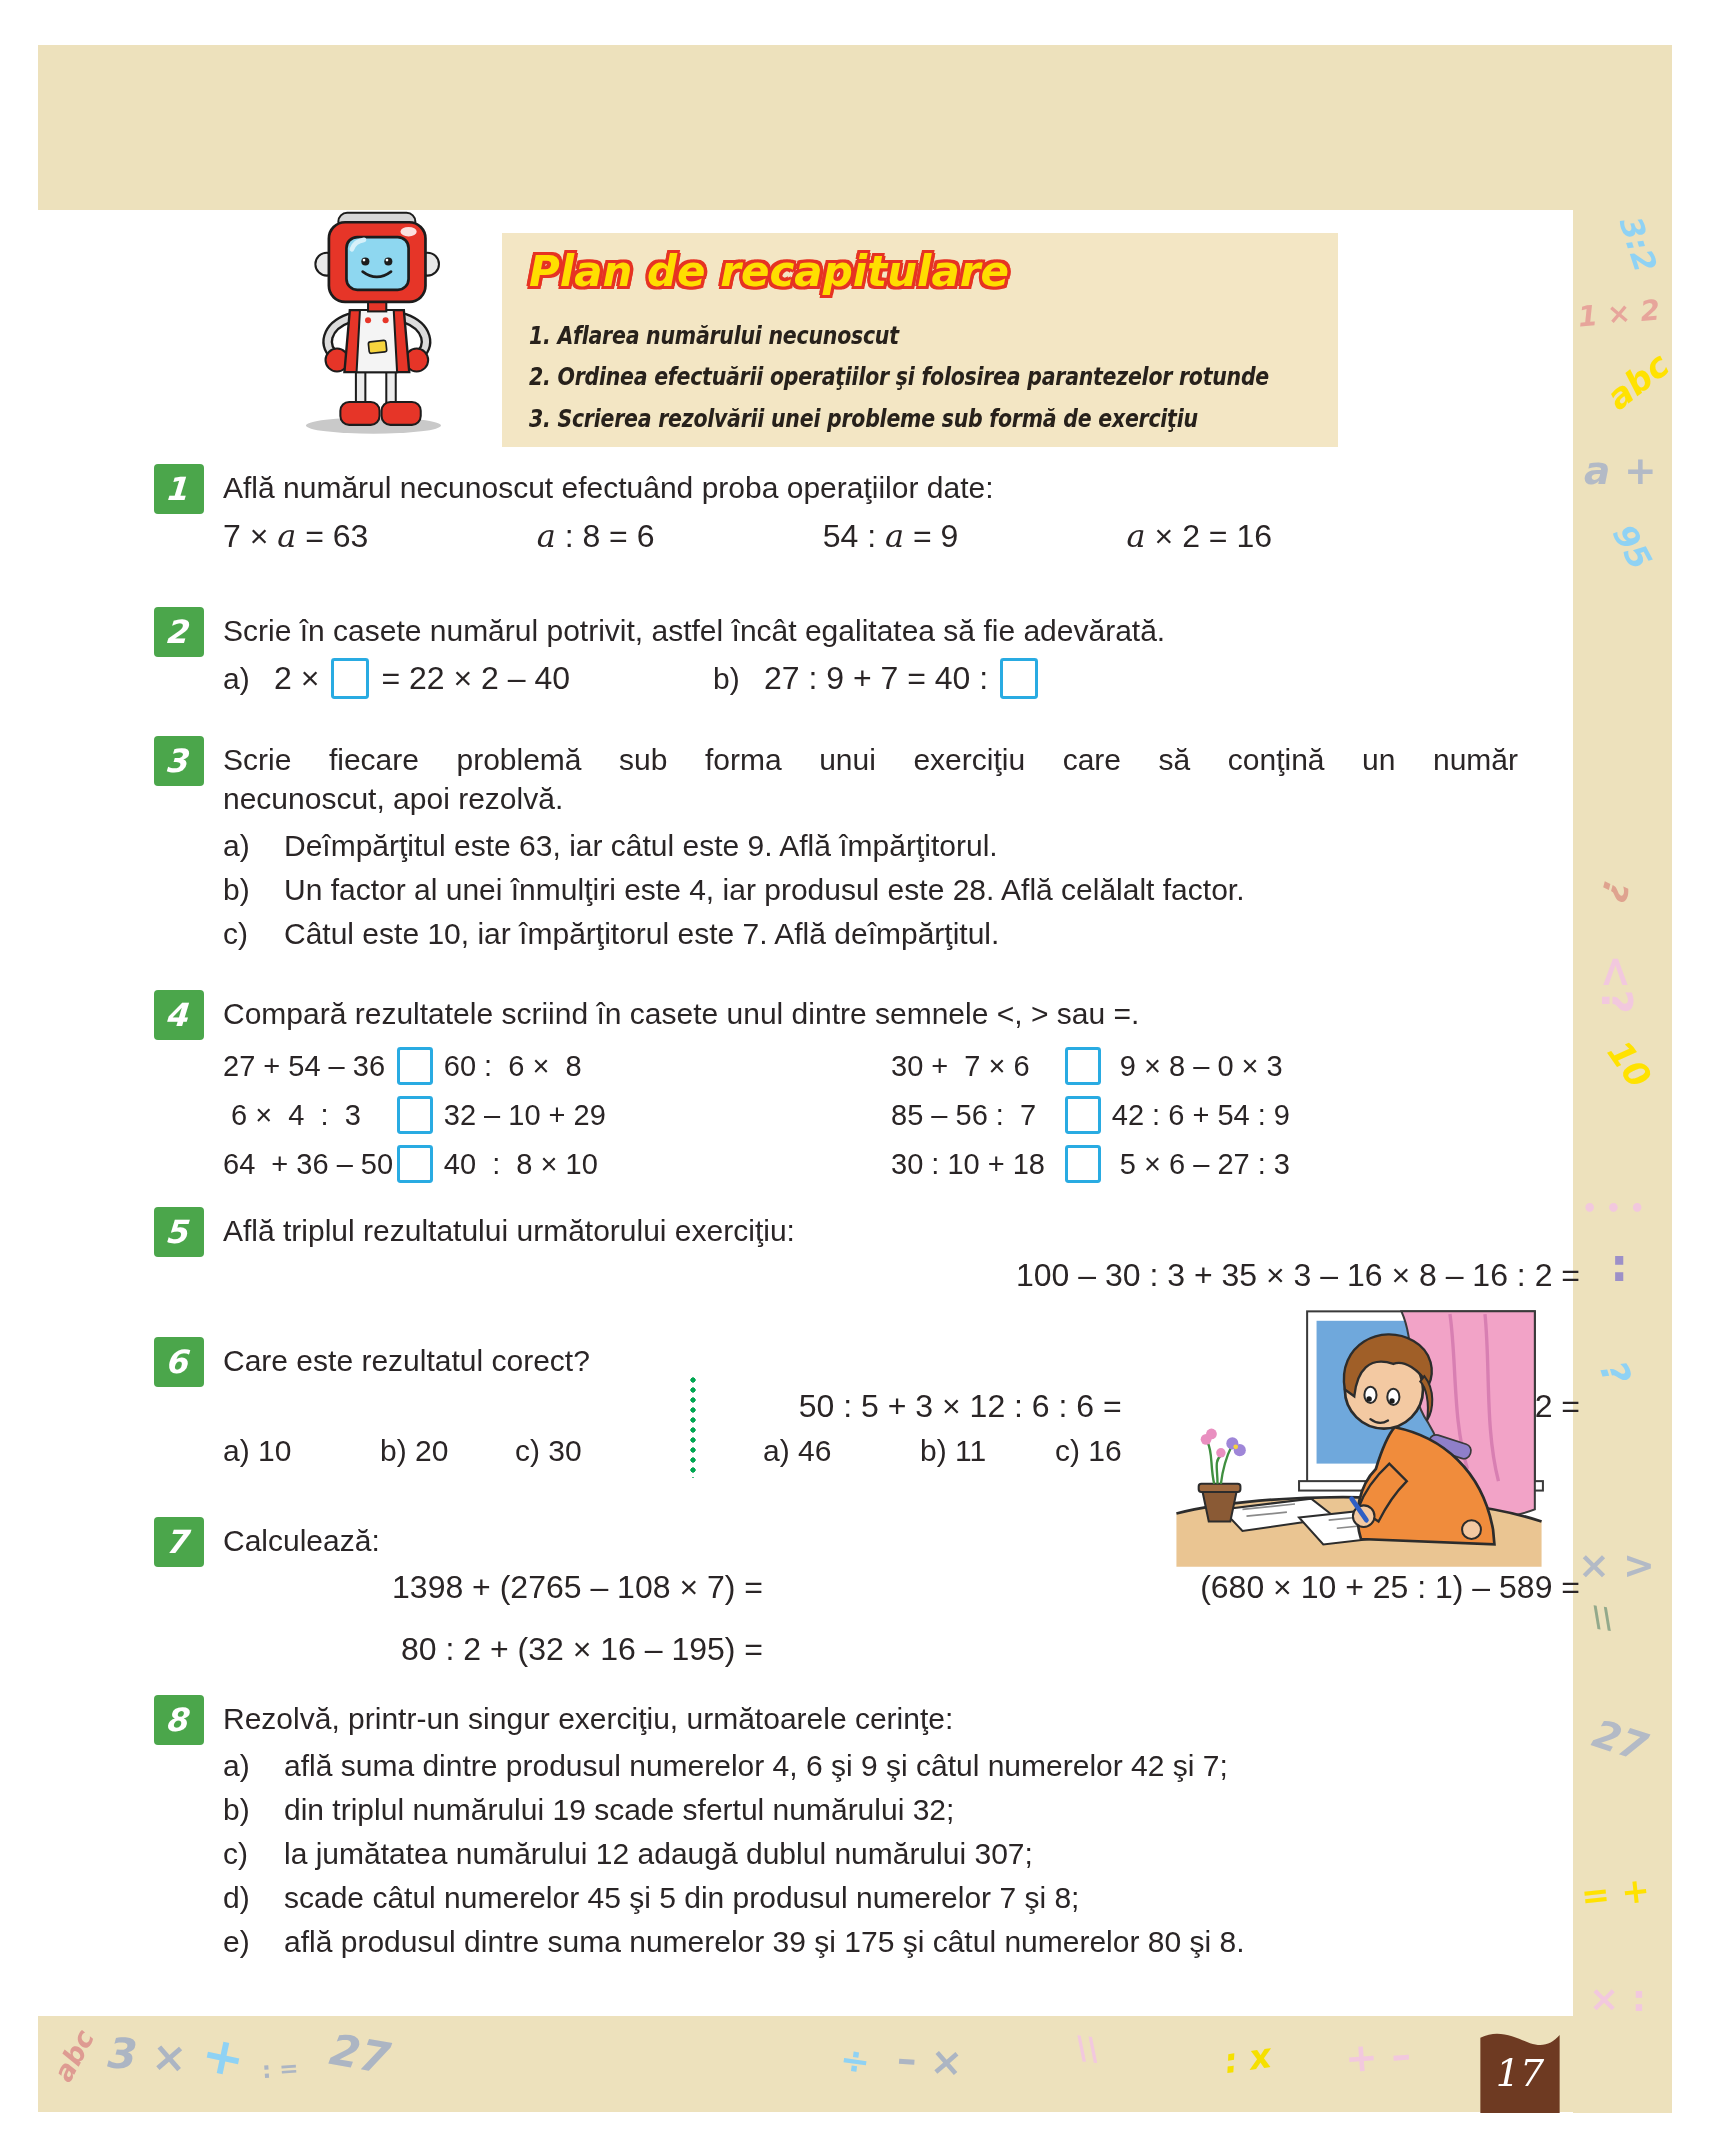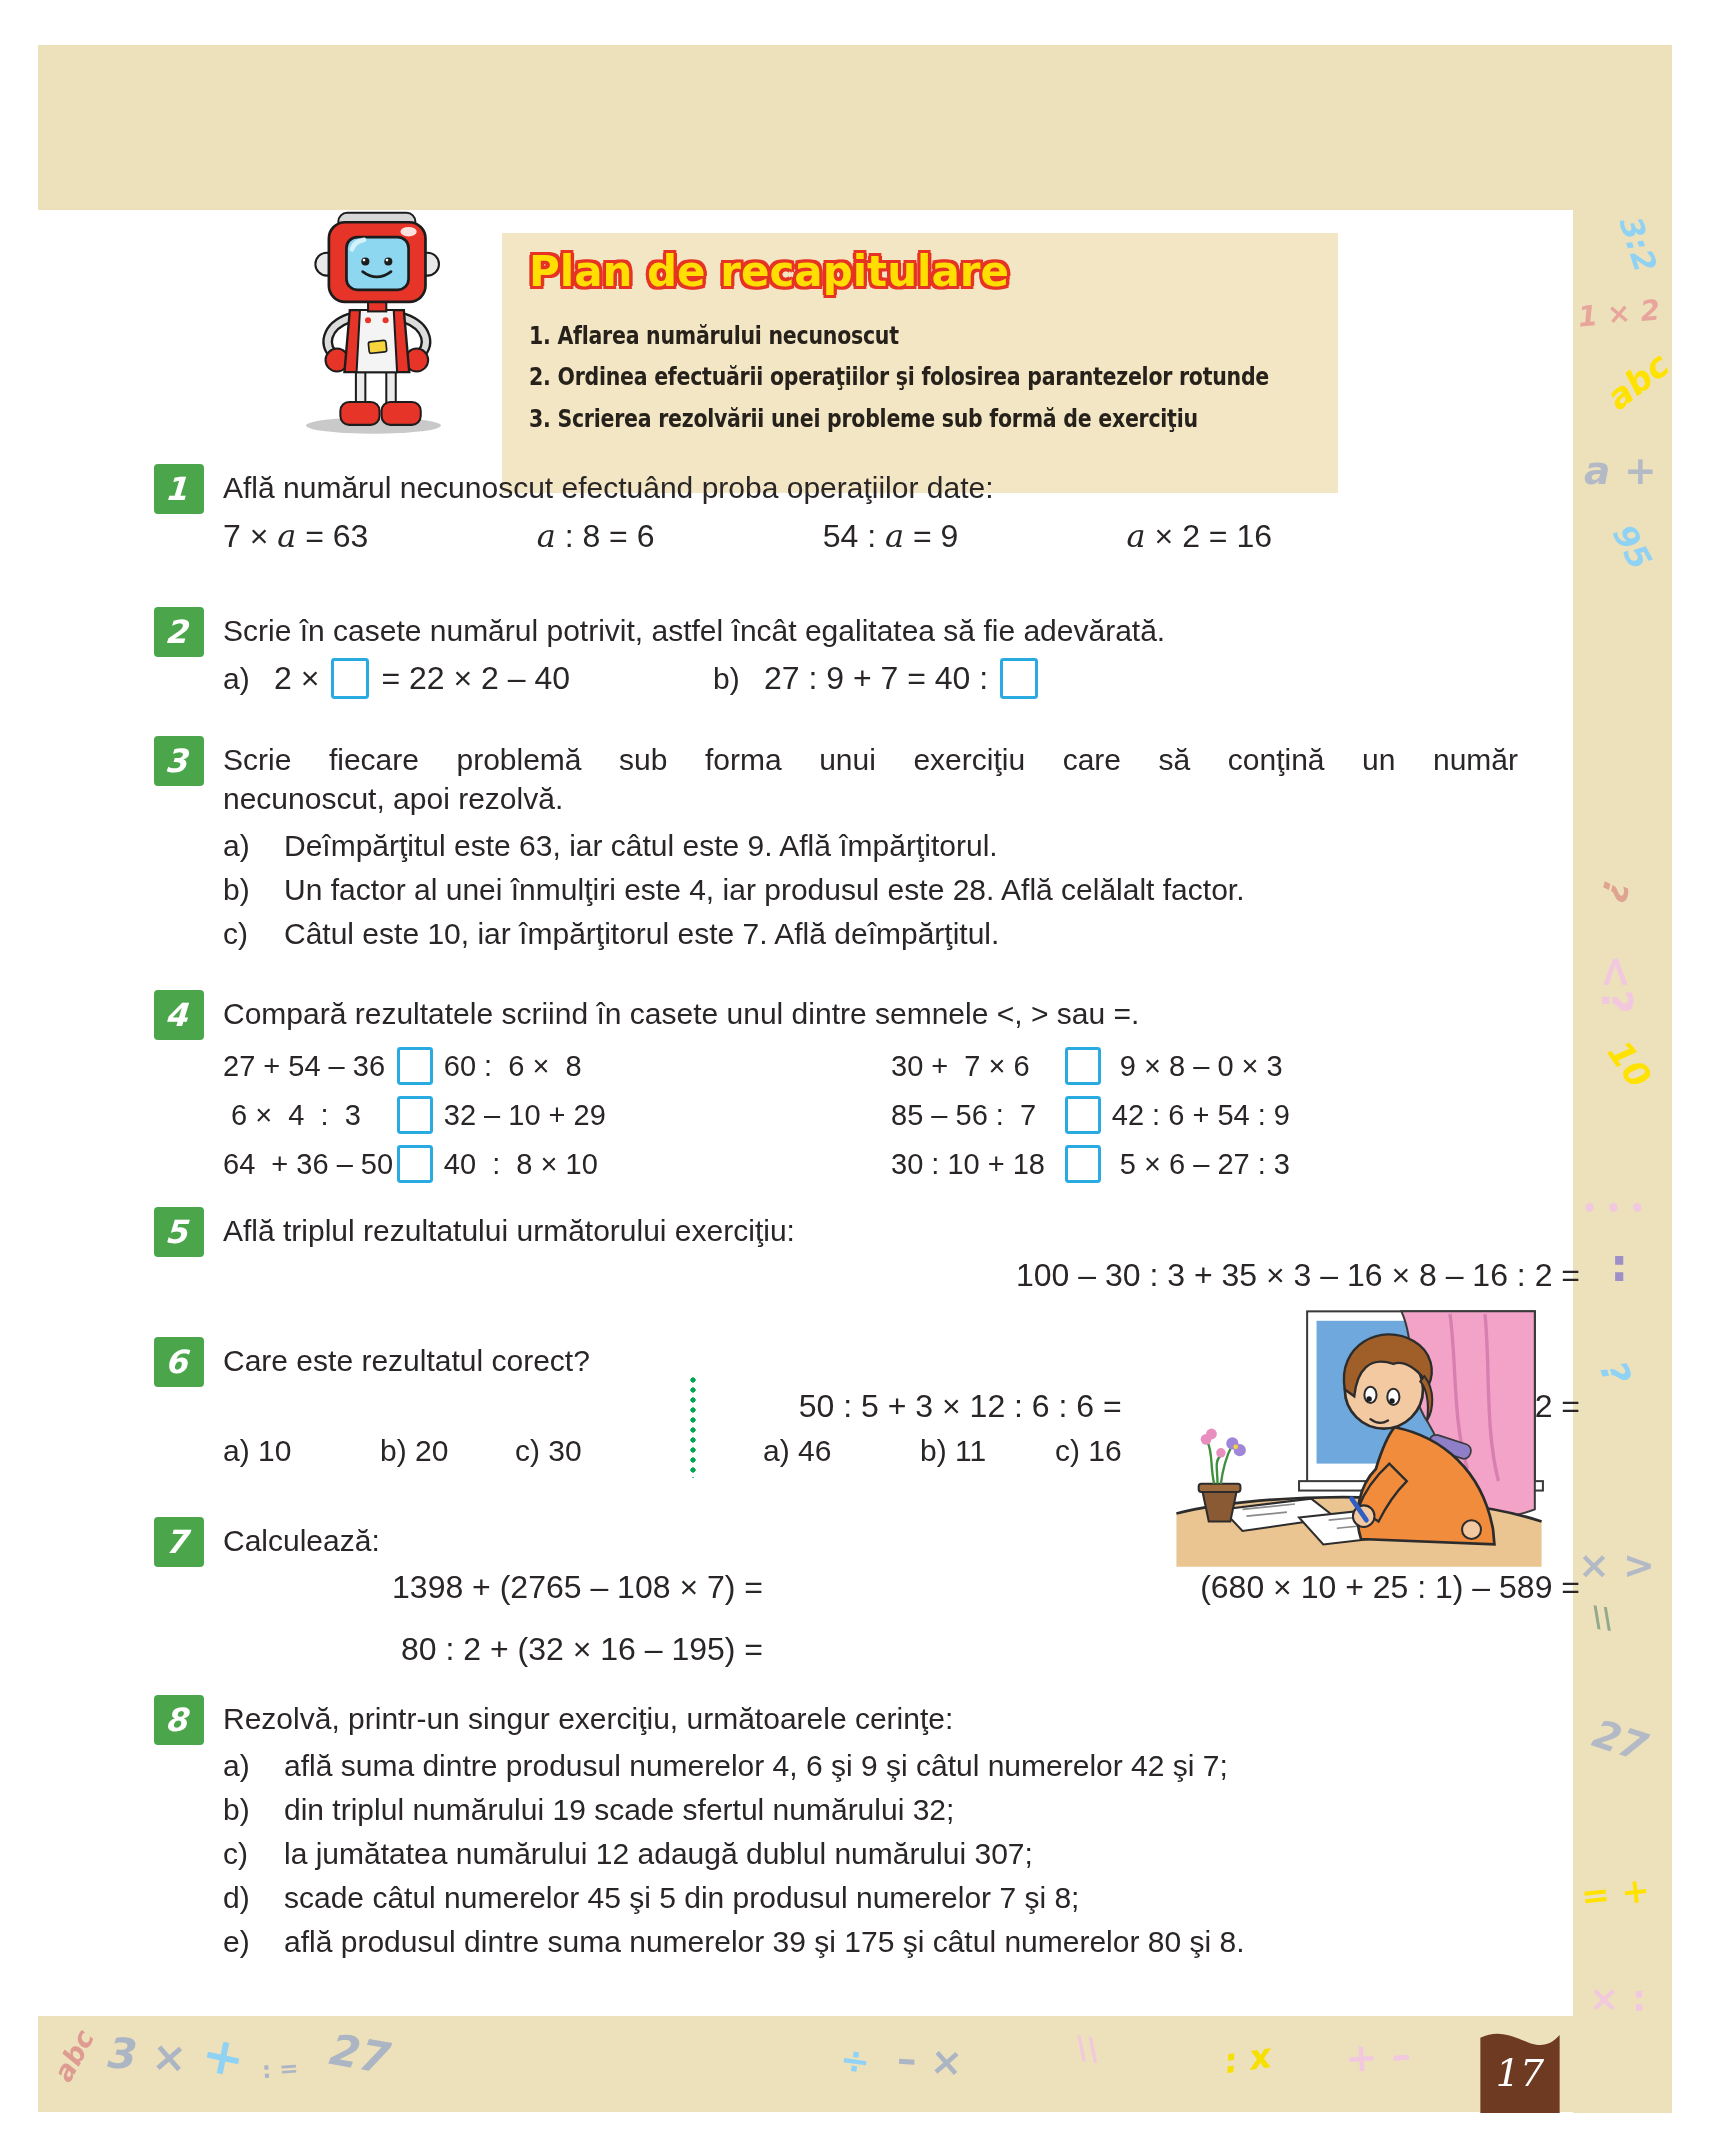--- a/index.html
+++ b/index.html
@@ -10,21 +10,21 @@
   .band{position:absolute;background:#EDE1BC;}
   #band-top{left:38px;top:45px;width:1634px;height:165px;}
   #band-right{left:1573px;top:209px;width:99px;height:1904px;}
   #band-bottom{left:38px;top:2016px;width:1634px;height:96px;}
 
   
   .deco{position:absolute;font-family:"DejaVu Sans",sans-serif;font-weight:bold;
         white-space:pre;line-height:1;transform-origin:center;}
 
   
-  #header-box{position:absolute;left:502px;top:233px;width:836px;height:260px;background:#F3E6C4;}
+  #header-box{position:absolute;left:502px;top:233px;width:836px;height:214px;background:#F3E6C4;font-style:italic;}
   #plan-title{position:absolute;left:27px;top:13.5px;font-family:"DejaVu Sans",sans-serif;font-weight:bold;
         font-size:42px;color:#FFDE00;white-space:nowrap;
         text-shadow:-2.7px -2.7px 0 #E63323,2.7px -2.7px 0 #E63323,-2.7px 2.7px 0 #E63323,2.7px 2.7px 0 #E63323,
                     0 -3.4px 0 #E63323,0 3.4px 0 #E63323,-3.4px 0 0 #E63323,3.4px 0 0 #E63323;}
   .plan-item{position:absolute;left:27px;font-family:"DejaVu Sans",sans-serif;font-weight:bold;
         font-size:25px;color:#27211b;white-space:nowrap;transform:scaleX(.82);transform-origin:left top;
         letter-spacing:-0.3px;}
   #pi1{top:88px;} #pi2{top:129px;} #pi3{top:171px;}
 
   #robot{position:absolute;left:287px;top:202px;width:179px;height:233px;}

